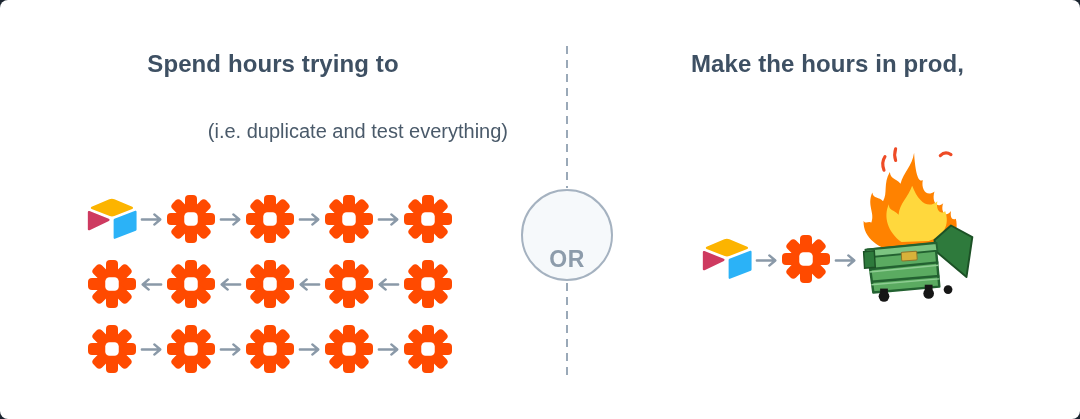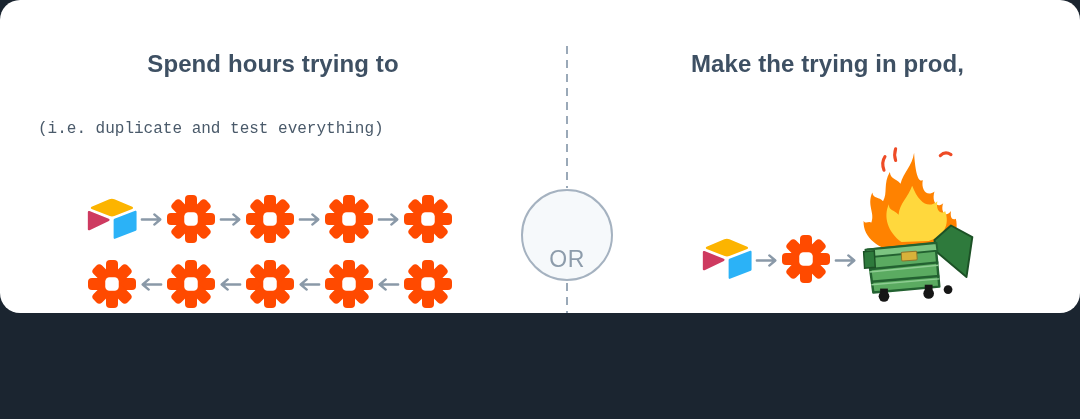--- a/index.html
+++ b/index.html
@@ -2,35 +2,35 @@
 <html style="--page-background: #1B2530; --card-background: #FFFFFF; --title-text: #3E5063; --subtitle-text: #4A5A6A; --zapier-orange: #FF4A00; --airtable-yellow: #FCB400; --airtable-blue: #2BB2F7; --airtable-red: #CE3A60; --arrow-gray: #8A99A8; --divider-gray: #9AA9B8; --circle-border: #A5B2C0; --circle-fill: #F6F9FB; --or-text: #8D9CAB; --flame-orange: #FF8200; --flame-yellow: #FFD83D; --spark-red: #EE4B26; --dumpster-green: #5BAB61; --dumpster-green-dark: #2E7A3C; --dumpster-outline: #236231;"><head>
 <meta charset="utf-8">
 <style>
   html,body{margin:0;padding:0;}
   body{
     background:var(--page-background,#1B2530);
     font-family:"Liberation Sans",sans-serif;
     width:1080px;height:419px;overflow:hidden;
   }
   .card{
-    position:relative;width:1080px;height:313px;
+    position:relative;width:1080px;height:419px;
     background:var(--card-background,#fff);
-    border-radius:20px;overflow:hidden;
+    border-radius:8px;overflow:hidden;
   }
   .title{
     position:absolute;text-align:center;
     font-size:24px;font-weight:600;line-height:31px;
     color:var(--title-text,#3E5063);
     letter-spacing:.1px;
   }
   .left-title{left:38px;top:48px;width:470px;}
   .right-title{left:610px;top:48px;width:435px;}
   .subtitle{
-    position:absolute;left:38px;top:120px;width:470px;text-align:left;
-    font-size:16px;color:var(--subtitle-text,#4A5A6A);font-family:Liberation Mono, monospace;
+    position:absolute;left:38px;top:120px;width:470px;text-align:right;
+    font-size:20px;color:var(--subtitle-text,#4A5A6A);
   }
   .flow-grid{
     position:absolute;left:85px;top:192px;
     display:flex;flex-direction:column;gap:11px;
   }
   .flow-row{display:flex;align-items:center;height:54px;}
   .icon{width:54px;height:54px;display:flex;align-items:center;justify-content:center;}
   .icon svg{width:50px;height:50px;display:block;}
   .icon.airtable svg{width:56px;height:48px;}
   .icon.dumpster-fire{width:118px;height:165px;}
@@ -52,21 +52,21 @@
   }
   .dash-top{top:46px;height:142px;}
   .dash-bottom{top:283px;height:93px;}
   .or-circle{
     position:absolute;left:521px;top:189px;width:92px;height:92px;
     box-sizing:border-box;border:2px solid var(--circle-border,#A5B2C0);
     border-radius:50%;background:var(--circle-fill,#F6F9FB);
     display:flex;align-items:center;justify-content:center;
   }
   .or-label{
-    font-size:23px;font-weight:normal;letter-spacing:.5px;
+    font-size:23px;font-weight:bold;letter-spacing:.5px;
     color:var(--or-text,#8D9CAB);
     margin-top:48px;
   }
 </style>
 </head>
 <body>
 
 <div class="card">
 
   <div class="title left-title">
@@ -303,21 +303,21 @@
       </div>
     </div>
 
   <div class="dash dash-top"></div>
   <div class="or-circle">
     <span class="or-label">OR</span>
   </div>
   <div class="dash dash-bottom"></div>
 
   <div class="title right-title">
-    <div>Make the trying in prod,</div>
+    <div>Make the hours in prod,</div>
   </div>
   <div class="right-flow" id="right-flow">
       <span class="icon airtable">
         <svg viewBox="0 0 200 170">
     <path fill="#FCB400" d="M90 12 C96 9.5 103 9.5 109 12 L175 39.5 C179 41.5 179 46 175 48 L108.5 74 C103 76.3 97 76.3 91.5 74 L24.5 48 C20.5 46 20.5 41.5 24.5 39.5 Z"></path>
     <path fill="#2BB2F7" d="M106 88.5 C106 86.5 107 84.8 109 84 L186 54.5 C188.5 53.5 191 55.5 191 58.5 L191 124 C191 126 190 127.8 188 128.5 L111 158.5 C108.5 159.5 106 157.5 106 154.5 Z"></path>
     <path fill="#CE3A60" d="M88 84 C92 85.5 92.2 90.3 88.5 92.2 L17 126.5 C14 128 10.5 125.8 10.5 122.5 L10.5 59.5 C10.5 56.5 13.5 54.5 16.5 55.5 Z"></path>
   </svg>
       </span>
       <span class="arrow right">

